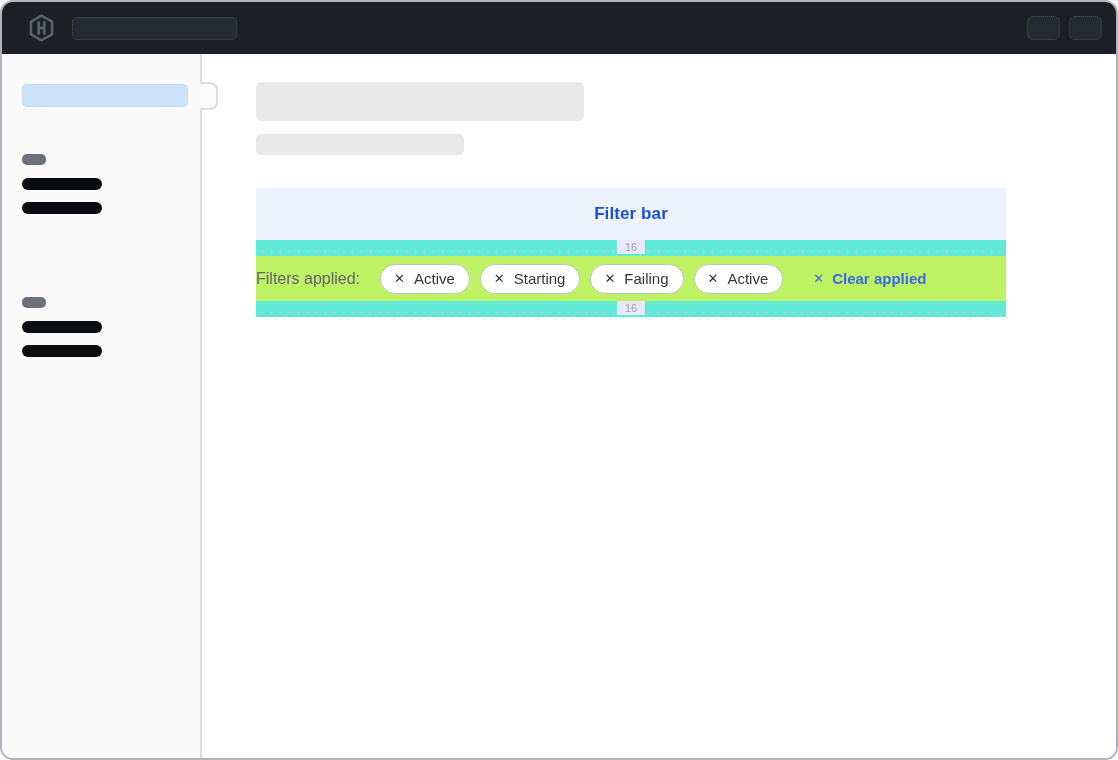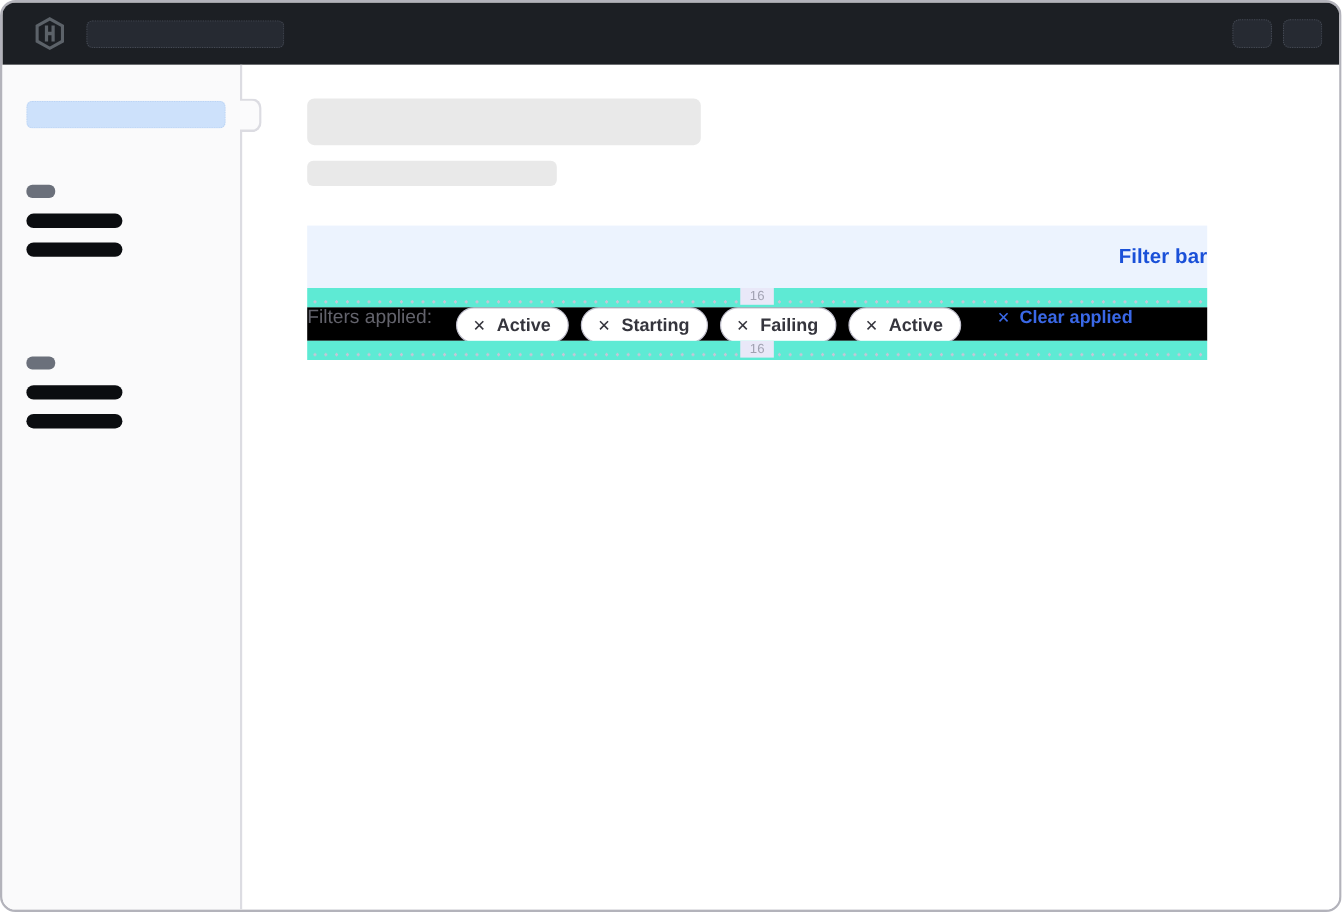--- a/index.html
+++ b/index.html
@@ -81,21 +81,21 @@
 
   
   .main { position: absolute; top: 52px; left: 200px; right: 0; bottom: 0; background: #fff; }
   .sk { background: #e9e9e9; position: absolute; }
   .sk-title { left: 54px; top: 28px; width: 328px; height: 39px; border-radius: 6px; }
   .sk-subtitle { left: 54px; top: 80px; width: 208px; height: 21px; border-radius: 5px; }
 
   .stack { position: absolute; left: 54px; top: 134px; width: 750px; }
 
   .region {
-    display: flex; align-items: center; justify-content: flex-end;
+    display: flex; align-items: center; justify-content: center;
   }
   .region-label {
     font-size: 17px; font-weight: bold; color: #1a50d8; letter-spacing: .1px;
   }
   .filter-bar { height: 52px; background: #ecf3fe; }
   .data-set  { height: 380px; background: #edf4fe; }
 
   .spacer-strip {
     position: relative; height: 16px; background: #5eead4;
   }
@@ -105,38 +105,38 @@
     background-size: 9px 3px;
     background-repeat: repeat-x;
   }
   .spacer-num {
     position: absolute; left: 50%; top: 0; transform: translateX(-50%);
     font-size: 11px; color: #a1a1b1; line-height: 14px;
     background: #e9e8f8; padding: 0 8px; z-index: 2;
   }
 
   .filters-row {
-    height: 28px;
-    display: flex; align-items: flex-start;
-    background: #000000;
+    height: 45px;
+    display: flex; align-items: center;
+    background: #bef264;
     overflow: visible;
   }
   .filters-label { font-size: 16px; color: #63636c; margin-right: 20px; white-space: nowrap; }
   .tags { display: flex; align-items: center; gap: 10px; }
   .tag {
     display: inline-flex; align-items: center;
     height: 30px;
     padding: 0 14px 0 13px;
     background: #ffffff;
     border: 1.5px solid #c2c1ce;
     border-radius: 15px;
     cursor: pointer;
   }
   .tag-x { font-size: 13px; color: #35353d; margin-right: 9px; line-height: 1; }
-  .tag-label { font-size: 15px; color: #35353d; font-weight: 700; }
+  .tag-label { font-size: 15px; color: #35353d; font-weight: 400; }
   .clear {
     display: inline-flex; align-items: center;
     margin-left: 30px;
     color: #3a68e7; font-size: 15px; font-weight: 600;
     text-decoration: none; cursor: pointer; white-space: nowrap;
   }
   .clear-x { font-size: 13px; margin-right: 8px; font-weight: 500; }
 </style>
 </head>
 <body>

